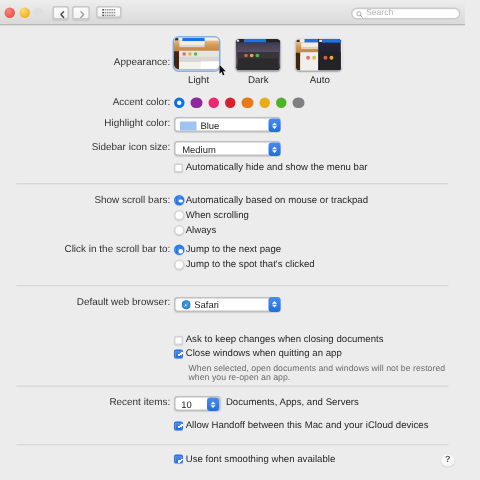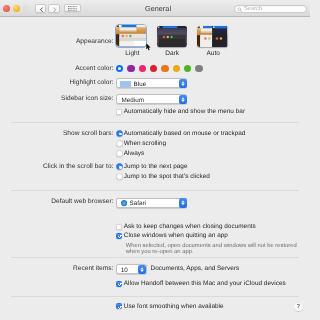--- a/index.html
+++ b/index.html
@@ -139,21 +139,20 @@
           <rect x="32" y="38" width="11" height="10" fill="#4a4a4a"></rect>
           <rect x="48" y="38" width="10" height="10" fill="#909090"></rect>
           <rect x="63" y="38" width="10" height="10" fill="#909090"></rect>
           <rect x="78" y="38" width="10" height="10" fill="#909090"></rect>
           <rect x="93" y="38" width="10" height="10" fill="#909090"></rect>
           <rect x="108" y="38" width="10" height="10" fill="#909090"></rect>
         </g>
       </svg>
     </div>
 
-    <div class="wtitle">General</div>
 
     <div class="search">
       <svg width="5.8" height="5.8" viewBox="0 0 58 58">
         <circle cx="23" cy="22" r="14" fill="none" stroke="#949494" stroke-width="5"></circle>
         <line x1="33" y1="32" x2="45" y2="45" stroke="#949494" stroke-width="6" stroke-linecap="round"></line>
       </svg>
       <div class="sph">Search</div>
     </div>
   </div>
 

